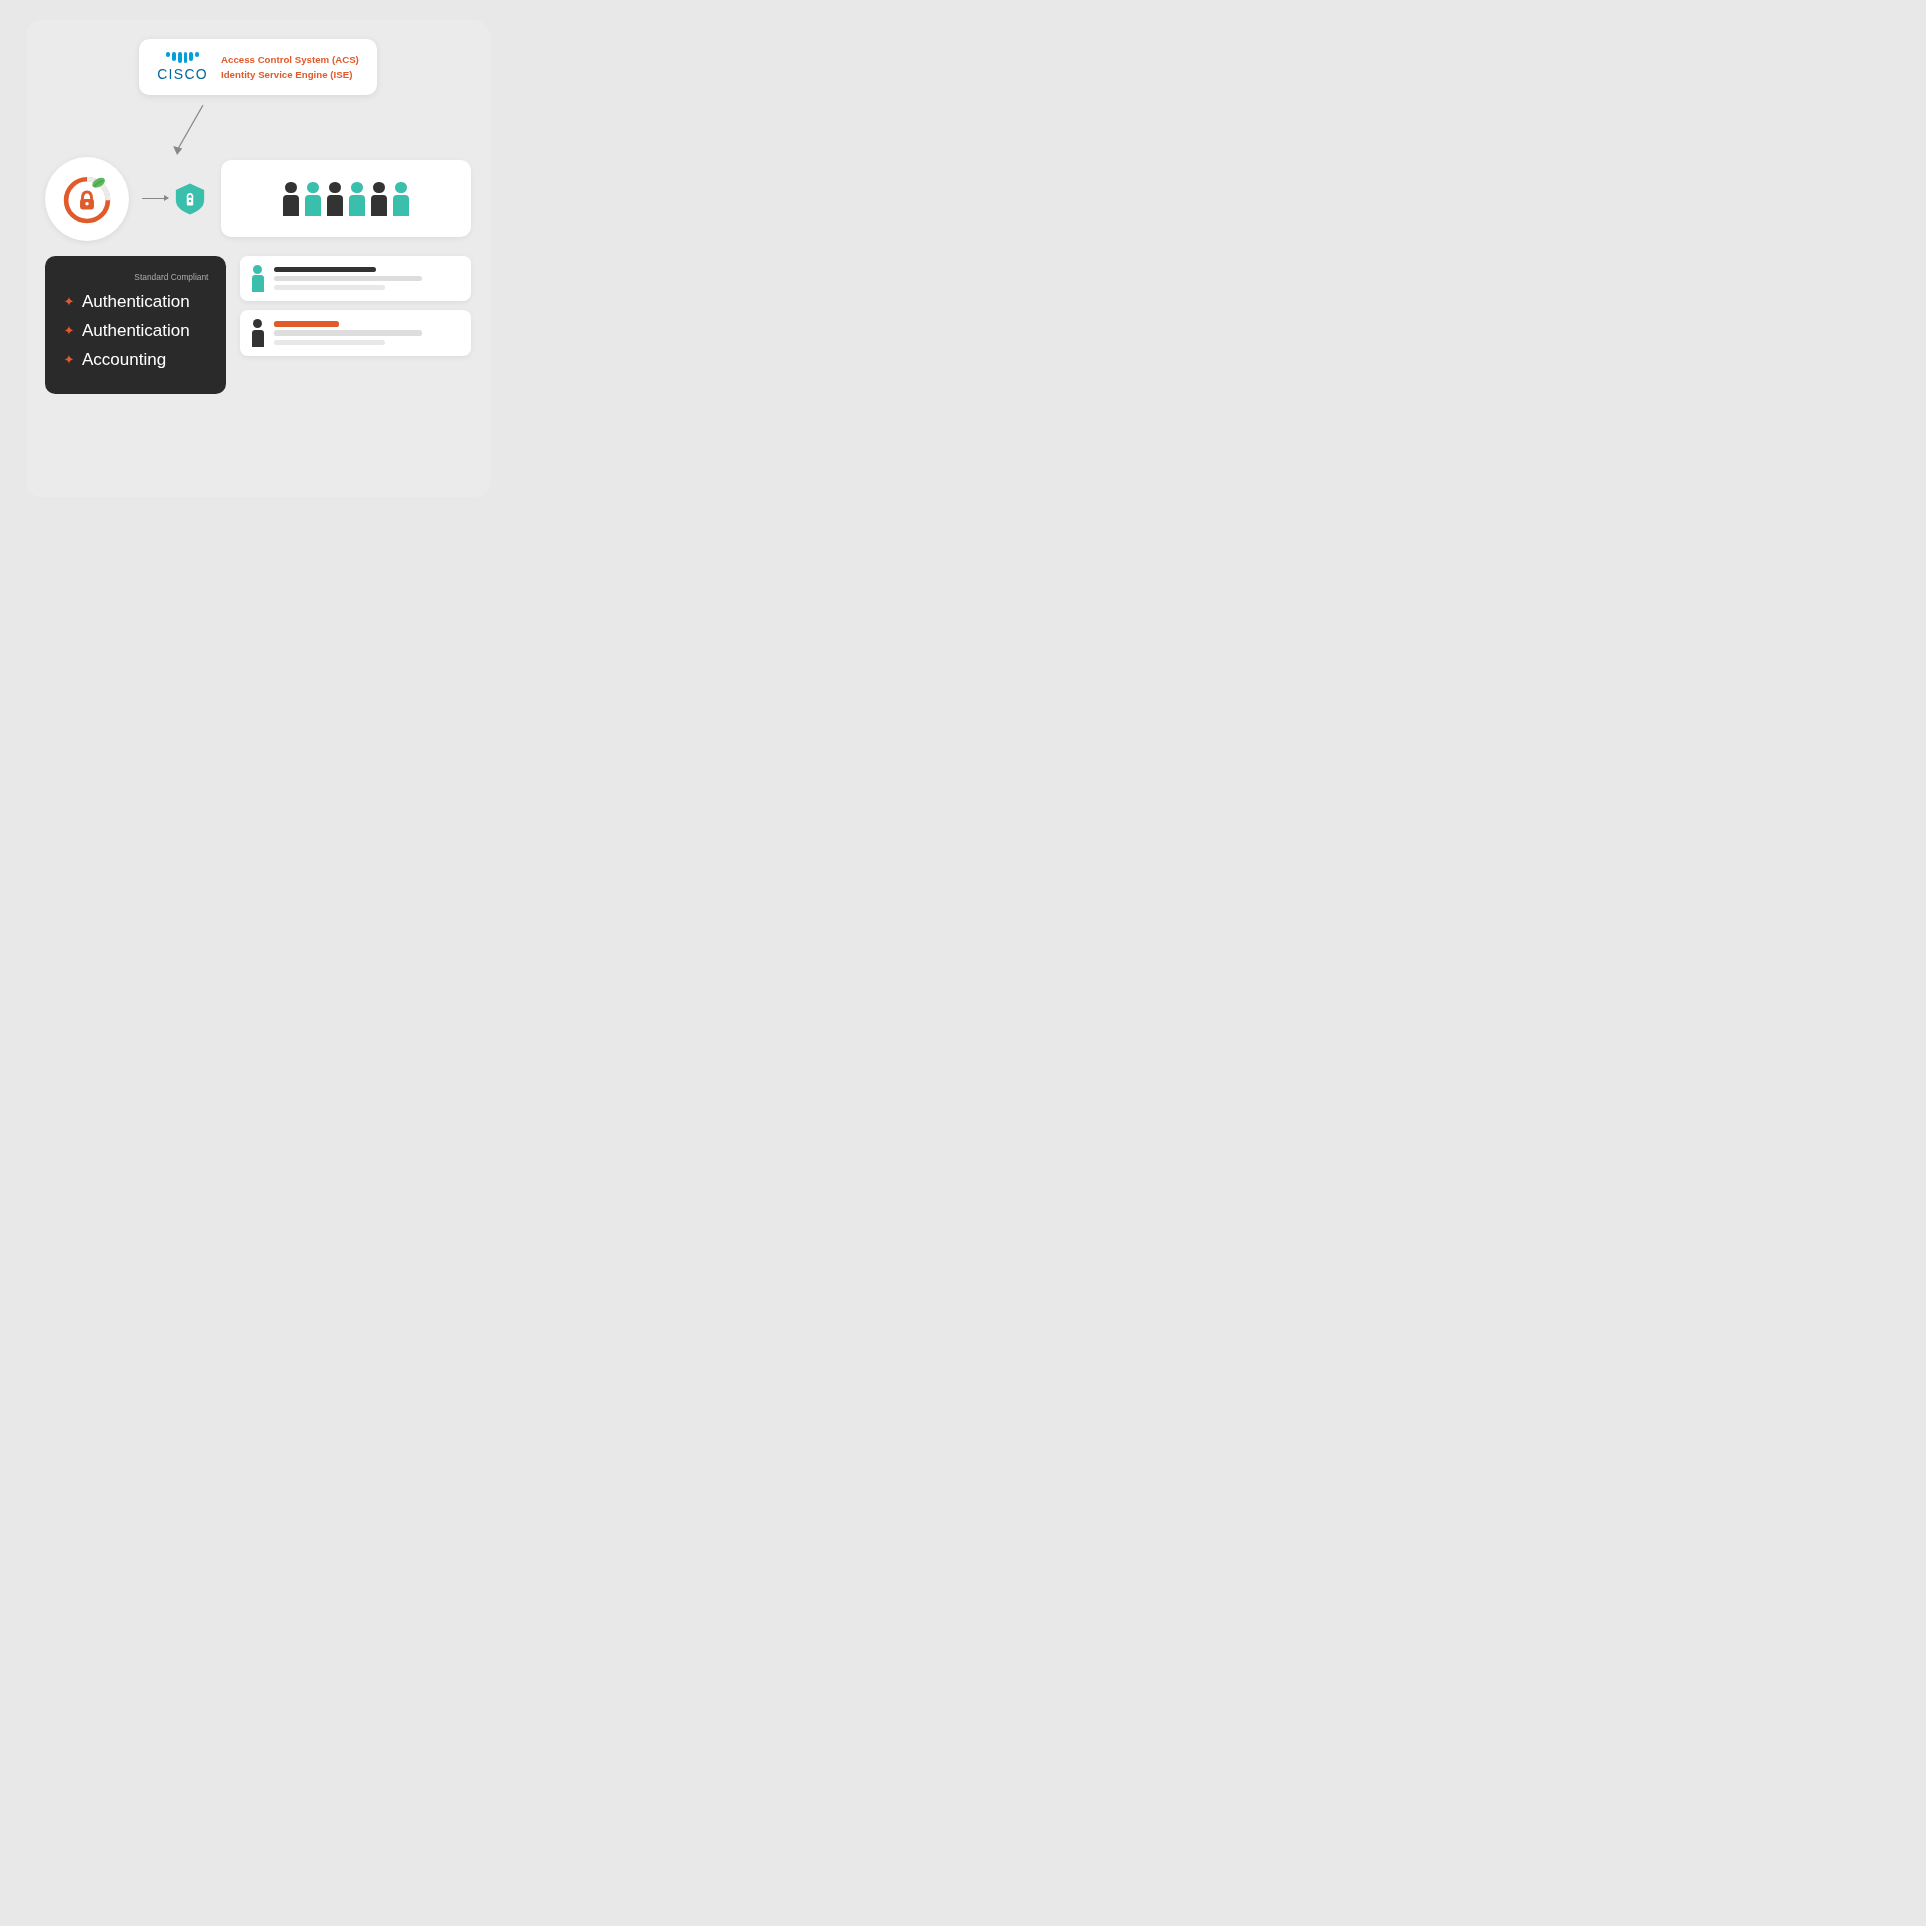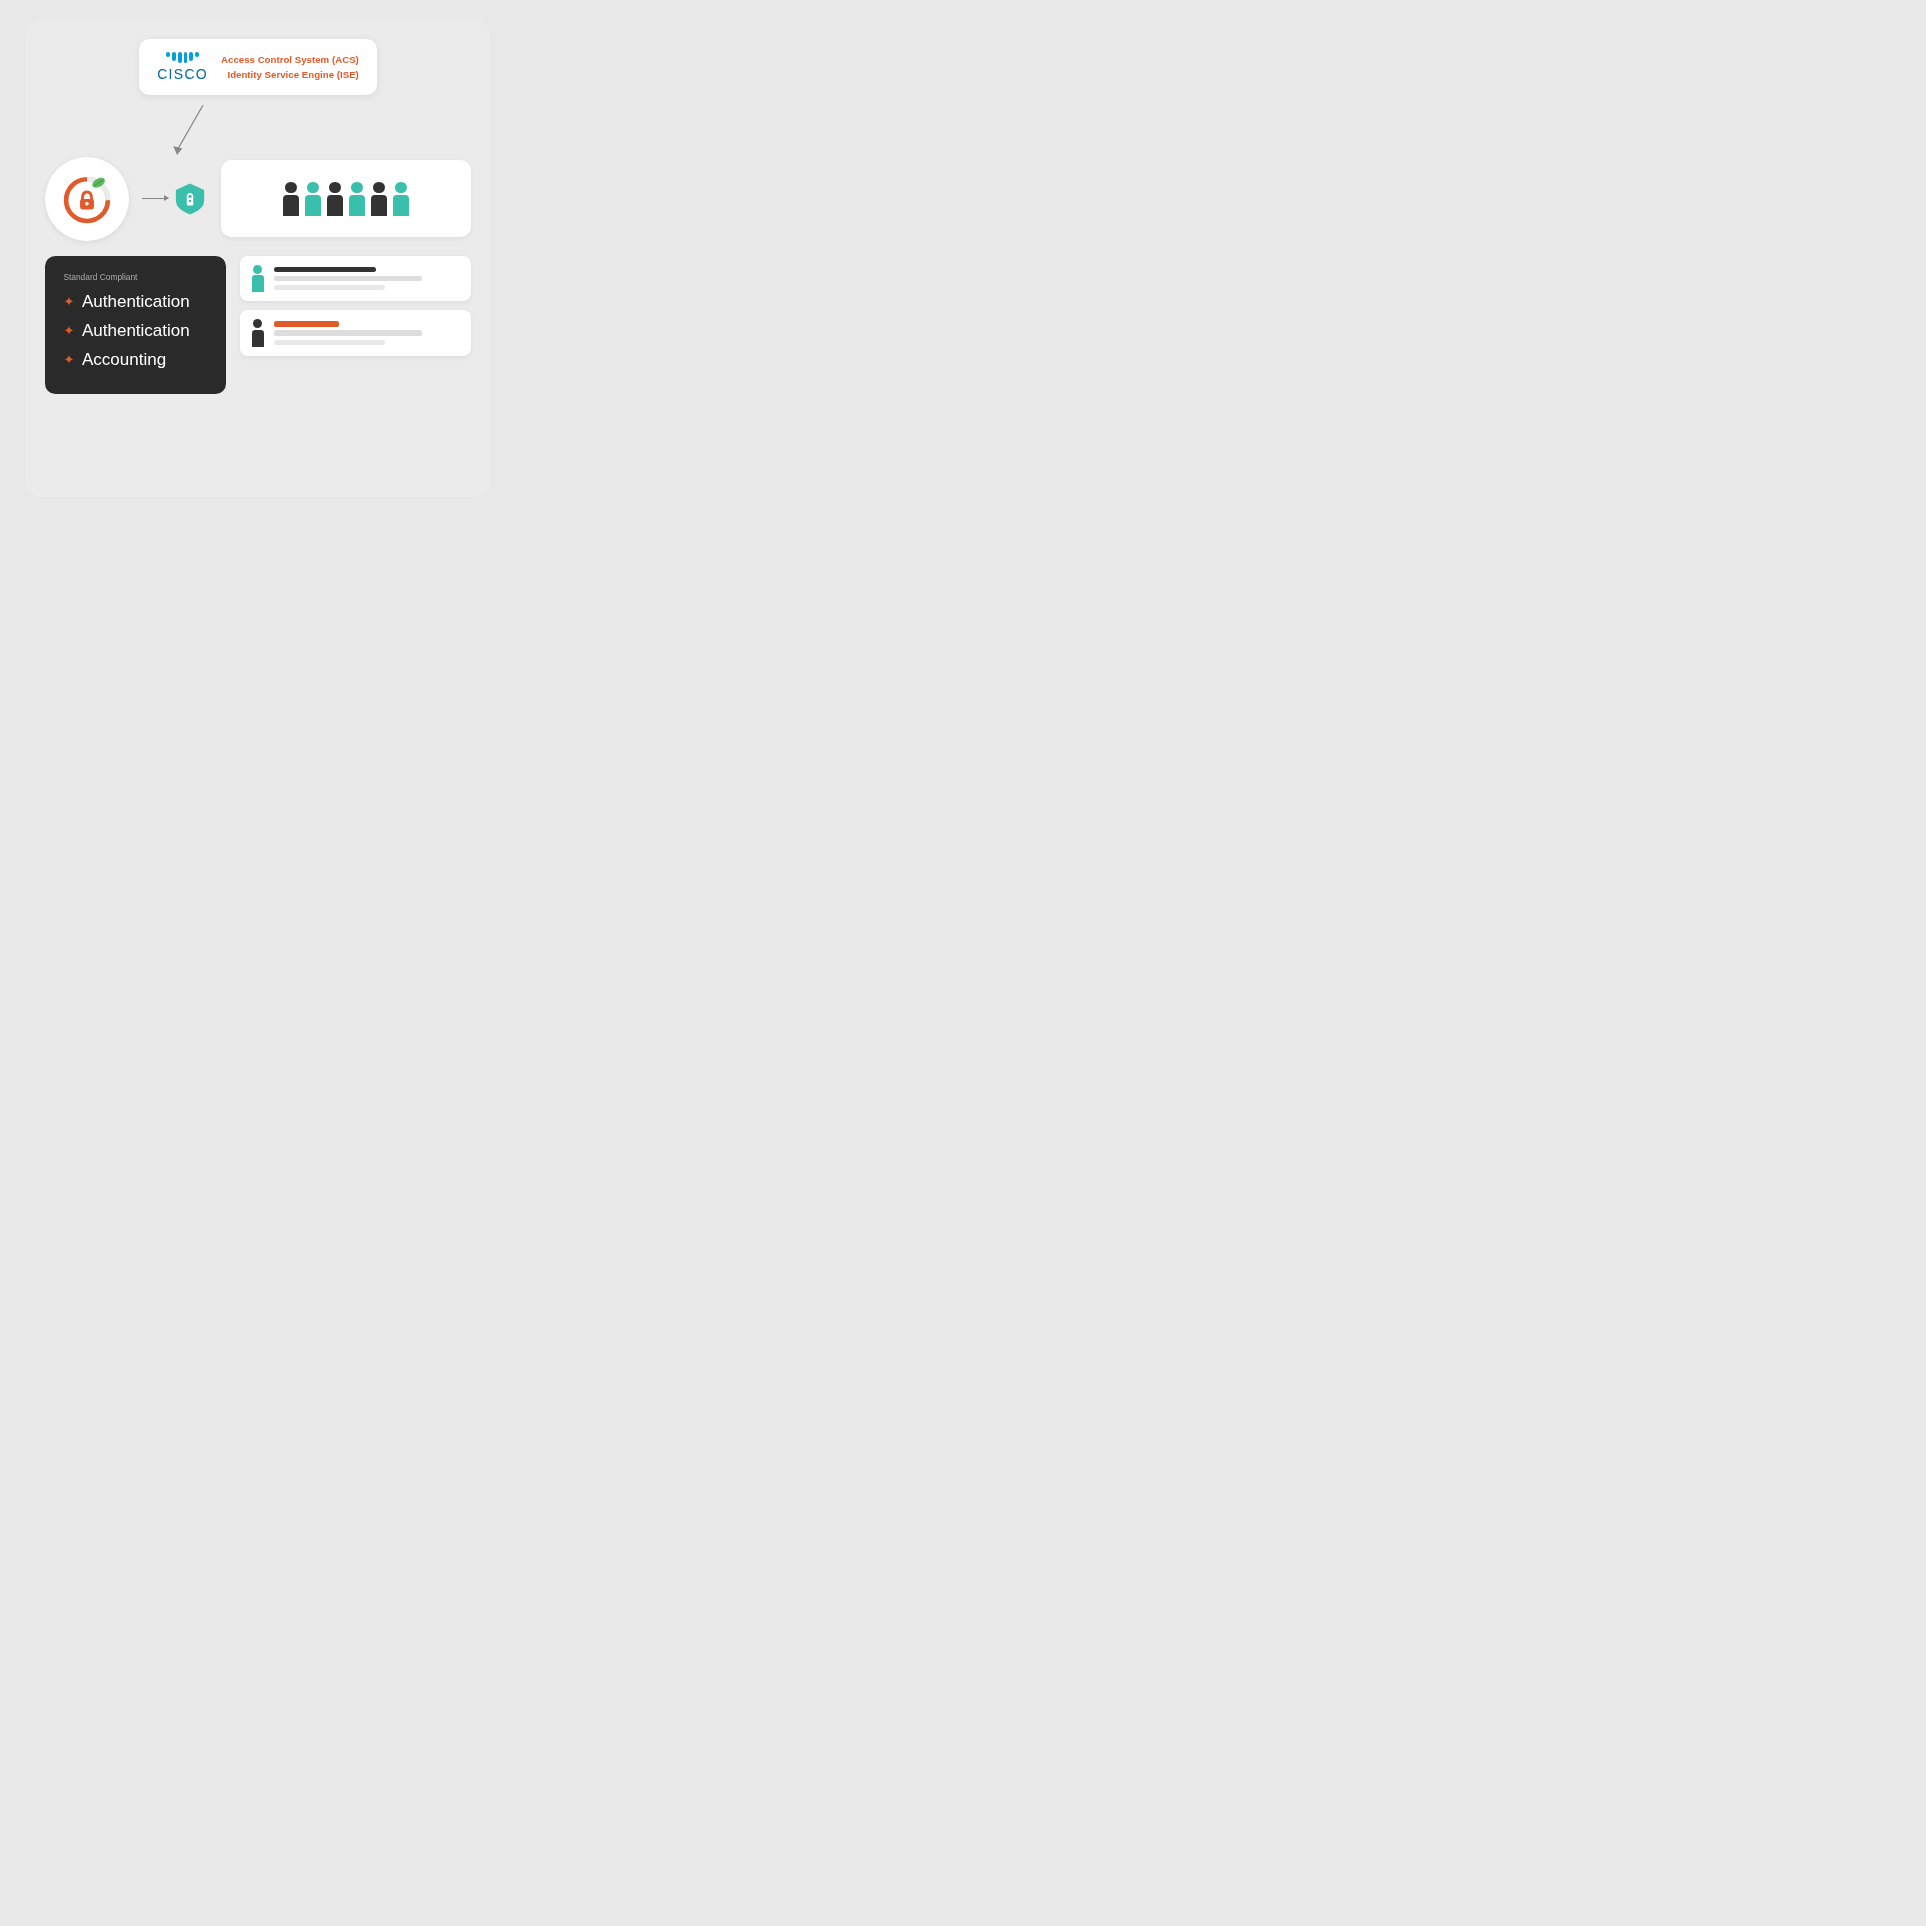--- a/index.html
+++ b/index.html
@@ -72,21 +72,20 @@
       font-size: 14px;
       font-weight: 400;
       color: #0369a1;
       letter-spacing: 1.3px;
     }
 
     .cisco-products {
       display: flex;
       flex-direction: column;
       gap: 3.9px;
-      text-align: right;
     }
 
     .product-line {
       font-size: 9.7px;
       font-weight: 600;
       color: #222;
     }
 
     .product-line span {
       color: #e05a2b;
@@ -195,20 +194,21 @@
 
     .user-teal .user-head,
     .user-teal .user-body {
       background: #3abfad;
     }
 
     
     .bottom-section {
       display: flex;
       gap: 14px;
+      text-align: right;
     }
 
     
     .aaa-box {
       background: #2a2a2a;
       border-radius: 10.3px;
       padding: 15.5px 18px;
       flex: 0 0 181px;
       color: white;
     }

